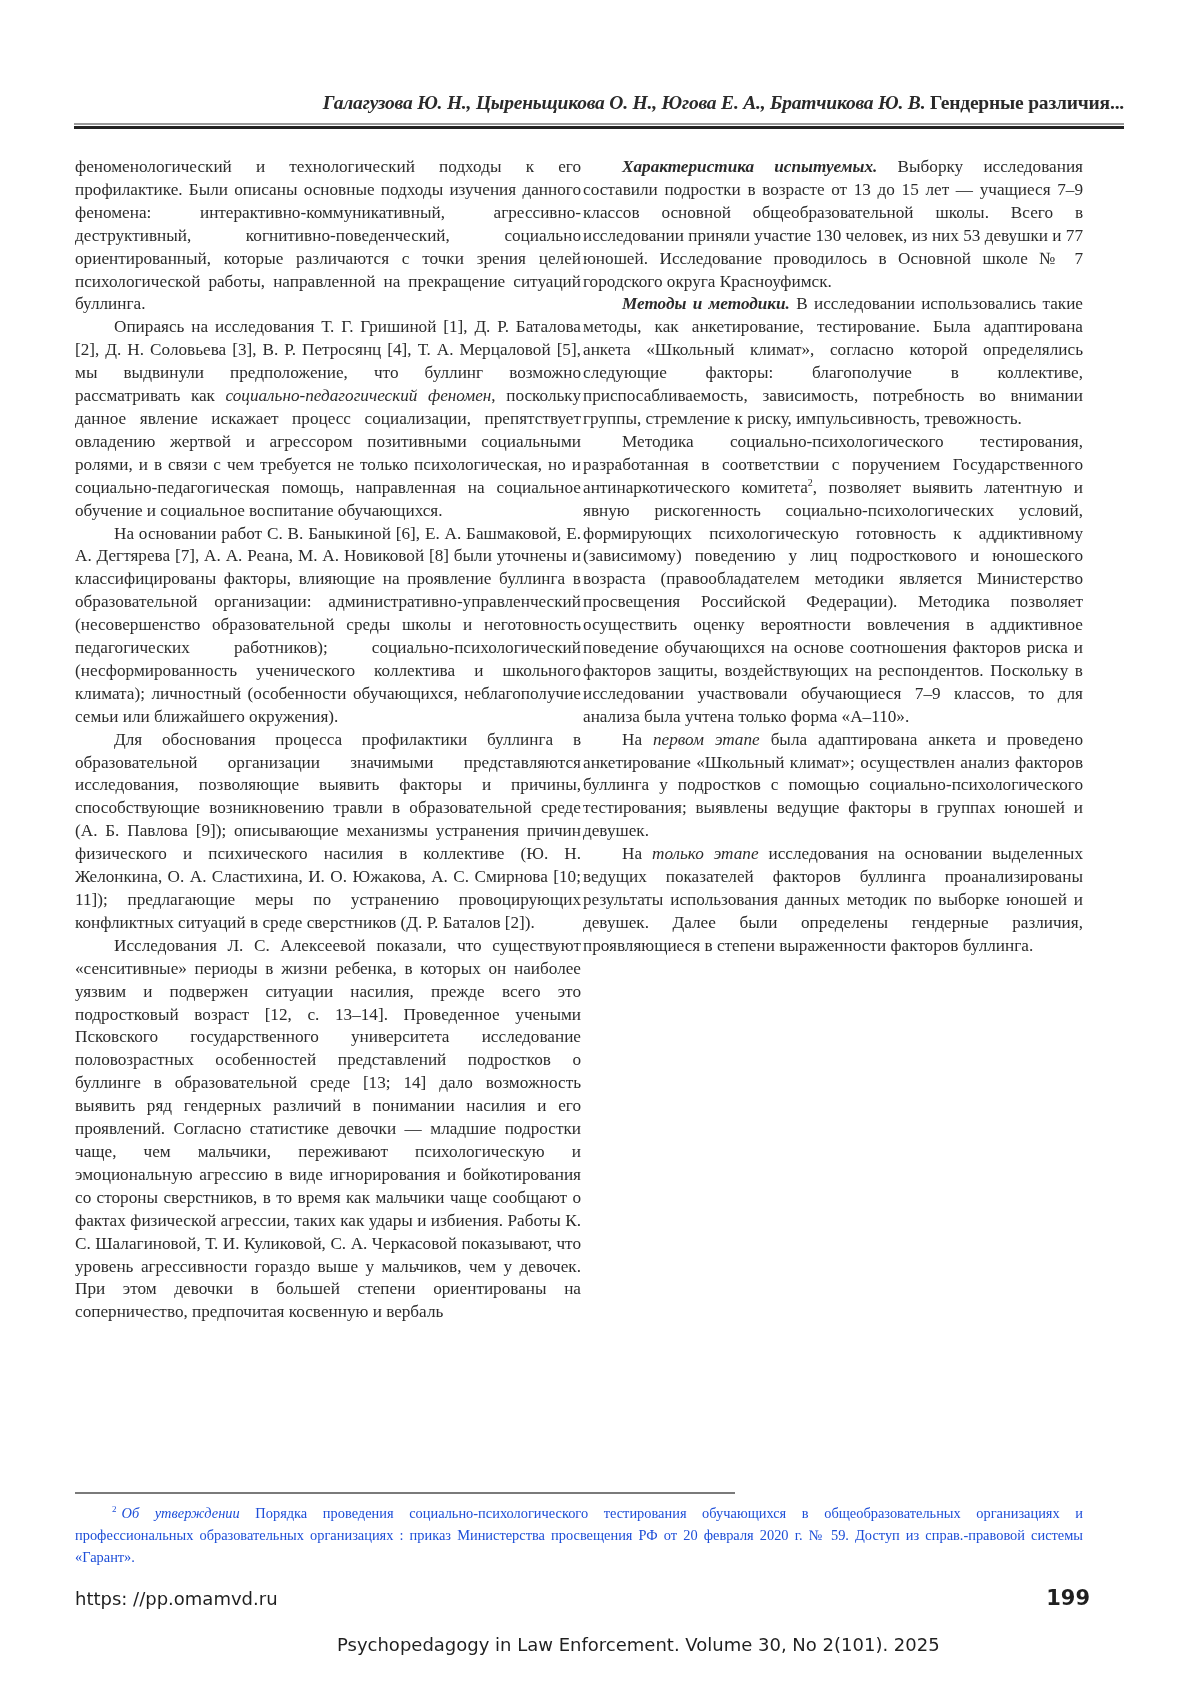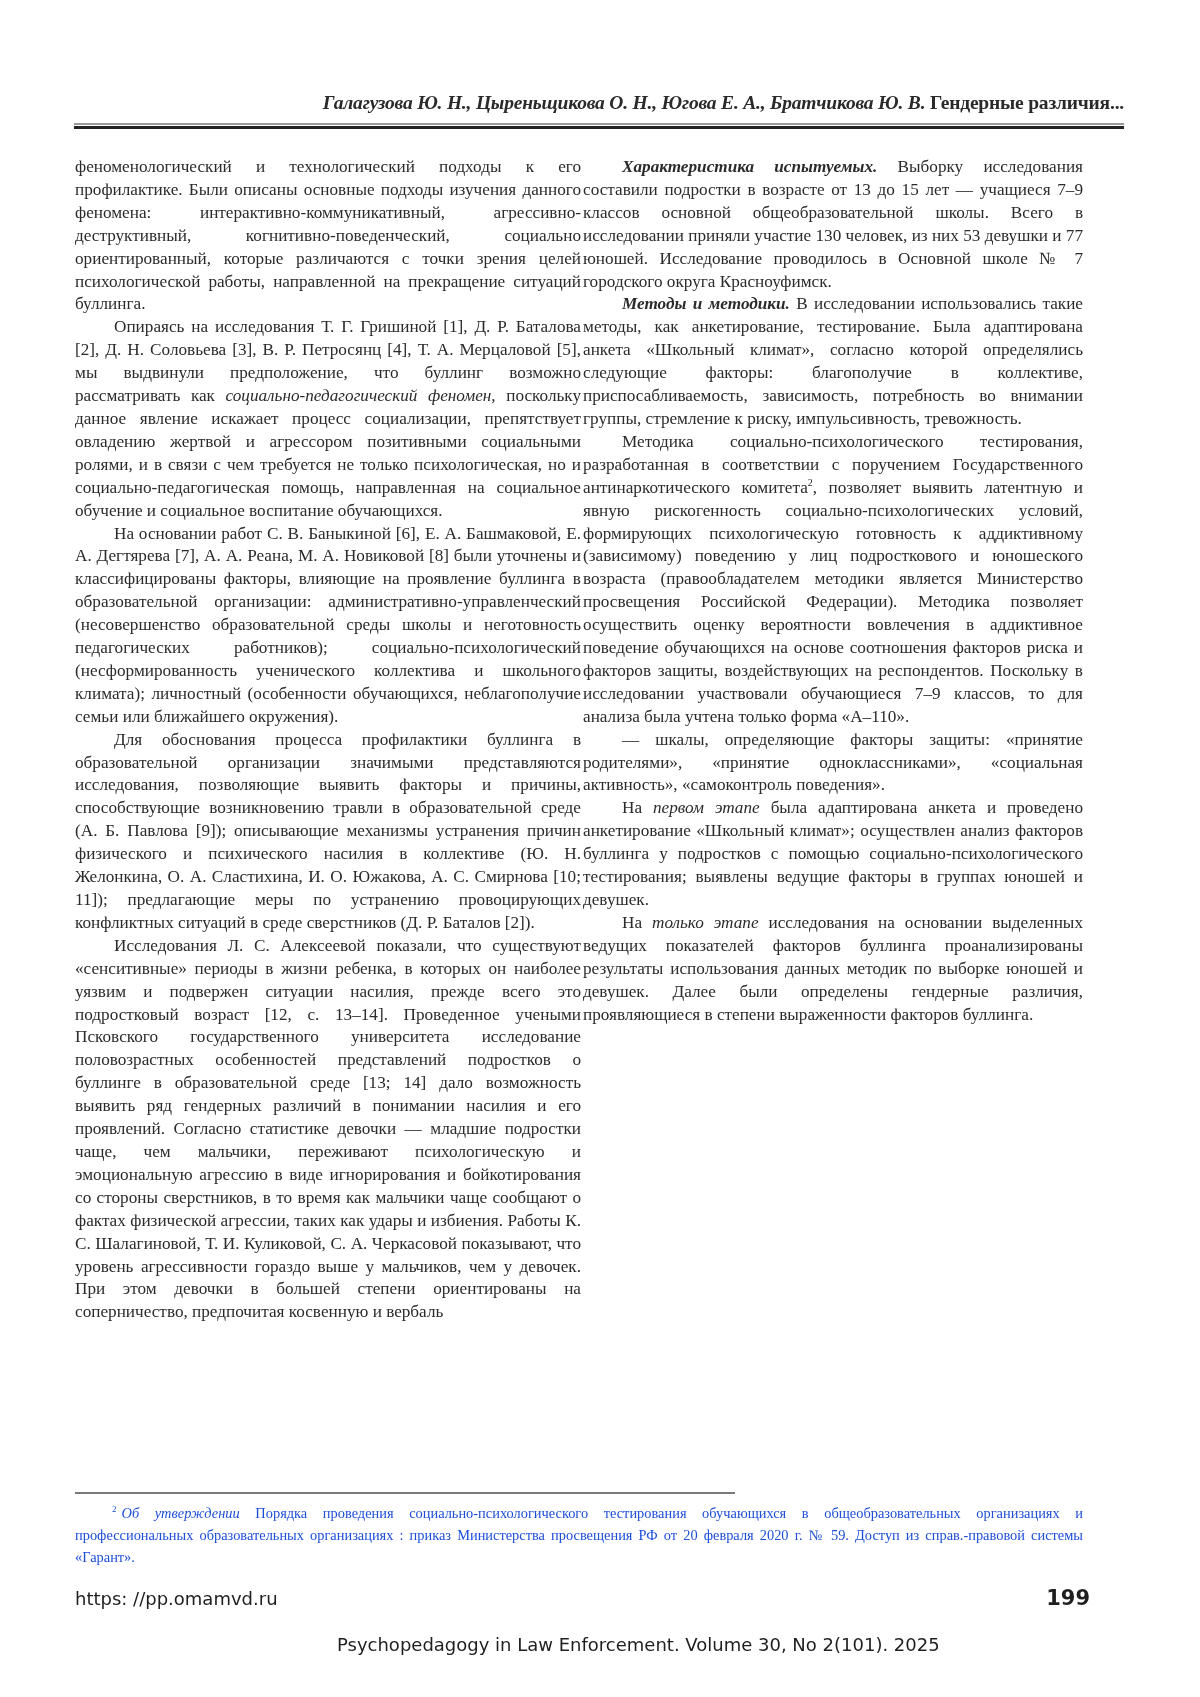--- a/index.html
+++ b/index.html
@@ -72,21 +72,20 @@
   <p class="ind"><span>Опираясь на исследования Т. Г. Гришиной [1], Д. Р. Ба­талова [2], Д. Н. Соловьева [3], В. Р. Петросянц [4], Т. А. Мер­цаловой [5], мы выдвинули предположение, что буллинг возможно рассматривать как </span><span class="it">социально-педагогический фе­номен</span><span>, поскольку данное явление искажает процесс социа­лизации, препятствует овладению жертвой и агрессором по­зитивными социальными ролями, и в связи с чем требуется не только психологическая, но и социально-педагогическая помощь, направленная на социальное обучение и социаль­ное воспитание обучающихся.</span></p>
   <p class="ind">На основании работ С. В. Баныкиной [6], Е. А. Башма­ковой, Е. А. Дегтярева [7], А. А. Реана, М. А. Новиковой [8] были уточнены и классифицированы факторы, влияющие на проявление буллинга в образовательной организации: административно-управленческий (несовершенство обра­зовательной среды школы и неготовность педагогических работников); социально-психологический (несформиро­ванность ученического коллектива и школьного климата); личностный (особенности обучающихся, неблагополучие семьи или ближайшего окружения).</p>
   <p class="ind">Для обоснования процесса профилактики буллинга в образовательной организации значимыми представ­ляются исследования, позволяющие выявить факторы и причины, способствующие возникновению травли в об­разовательной среде (А. Б. Павлова [9]); описывающие ме­ханизмы устранения причин физического и психического насилия в коллективе (Ю. Н. Желонкина, О. А. Сластихина, И. О. Южакова, А. С. Смирнова [10; 11]); предлагающие меры по устранению провоцирующих конфликтных ситуаций в среде сверстников (Д. Р. Баталов [2]).</p>
   <p class="ind">Исследования Л. С. Алексеевой показали, что суще­ствуют «сенситивные» периоды в жизни ребенка, в которых он наиболее уязвим и подвержен ситуации насилия, прежде всего это подростковый возраст [12, с. 13–14]. Проведенное учеными Псковского государственного университета ис­следование половозрастных особенностей представлений подростков о буллинге в образовательной среде [13; 14] дало возможность выявить ряд гендерных различий в понима­нии насилия и его проявлений. Согласно статистике девоч­ки — младшие подростки чаще, чем мальчики, переживают психологическую и эмоциональную агрессию в виде игно­рирования и бойкотирования со стороны сверстников, в то время как мальчики чаще сообщают о фактах физической агрессии, таких как удары и избиения. Работы К. С. Шала­гиновой, Т. И. Куликовой, С. А. Черкасовой показывают, что уровень агрессивности гораздо выше у мальчиков, чем у девочек. При этом девочки в большей степени ориентиро­ваны на соперничество, предпочитая косвенную и вербаль­</p>
 </div>
 
 <div class="col col-right">
   <p class="ind"><span class="bi">Характеристика испытуемых.</span><span> Выборку исследова­ния составили подростки в возрасте от 13 до 15 лет — уча­щиеся 7–9 классов основной общеобразовательной шко­лы. Всего в исследовании приняли участие 130 человек, из них 53 девушки и 77 юношей. Исследование проводилось в Основной школе № 7 городского округа Красноуфимск.</span></p>
   <p class="ind"><span class="bi">Методы и методики.</span><span> В исследовании использовались такие методы, как анкетирование, тестирование. Была адап­тирована анкета «Школьный климат», согласно которой определялись следующие факторы: благополучие в кол­лективе, приспосабливаемость, зависимость, потребность во внимании группы, стремление к риску, импульсивность, тревожность.</span></p>
   <p class="ind"><span>Методика социально-психологического тестирова­ния, разработанная в соответствии с поручением Госу­дарственного антинаркотического комитета</span><sup>2</sup><span>, позволяет выявить латентную и явную рискогенность социально-психологических условий, формирующих психологи­ческую готовность к аддиктивному (зависимому) по­ведению у лиц подросткового и юношеского возраста (правообладателем методики является Министерство просвещения Российской Федерации). Методика по­зволяет осуществить оценку вероятности вовлечения в аддиктивное поведение обучающихся на основе соот­ношения факторов риска и факторов защиты, воздей­ствующих на респондентов. Поскольку в исследовании участвовали обучающиеся 7–9 классов, то для анализа была учтена только форма «А–110».</span></p>
-  <p class="dash">—  шкалы, определяющие факторы защиты: «при­нятие родителями», «принятие одноклассниками», «со­циальная активность», «самоконтроль поведения».</p>
   <p class="ind"><span>На </span><span class="it">первом этапе</span><span> была адаптирована анкета и про­ведено анкетирование «Школьный климат»; осущест­влен анализ факторов буллинга у подростков с помощью социально-психологического тестирования; выявлены ведущие факторы в группах юношей и девушек.</span></p>
   <p class="ind"><span>На </span><span class="it">только этапе</span><span> исследования на основании выде­ленных ведущих показателей факторов буллинга проана­лизированы результаты использования данных методик по выборке юношей и девушек. Далее были определены гендерные различия, проявляющиеся в степени выражен­ности факторов буллинга.</span></p>
 </div>
 
 <div class="footnote-rule"></div>
 <div class="footnote">
   <sup>2</sup><span class="it">Об утверждении</span><span> Порядка проведения социально-психологического тестирования обучающихся в общеобразователь­ных организациях и профессиональных образовательных организациях : приказ Министерства просвещения РФ от 20 февраля 2020 г. № 59. Доступ из справ.-правовой системы «Гарант».</span>
 </div>
 
 <div class="footer">

